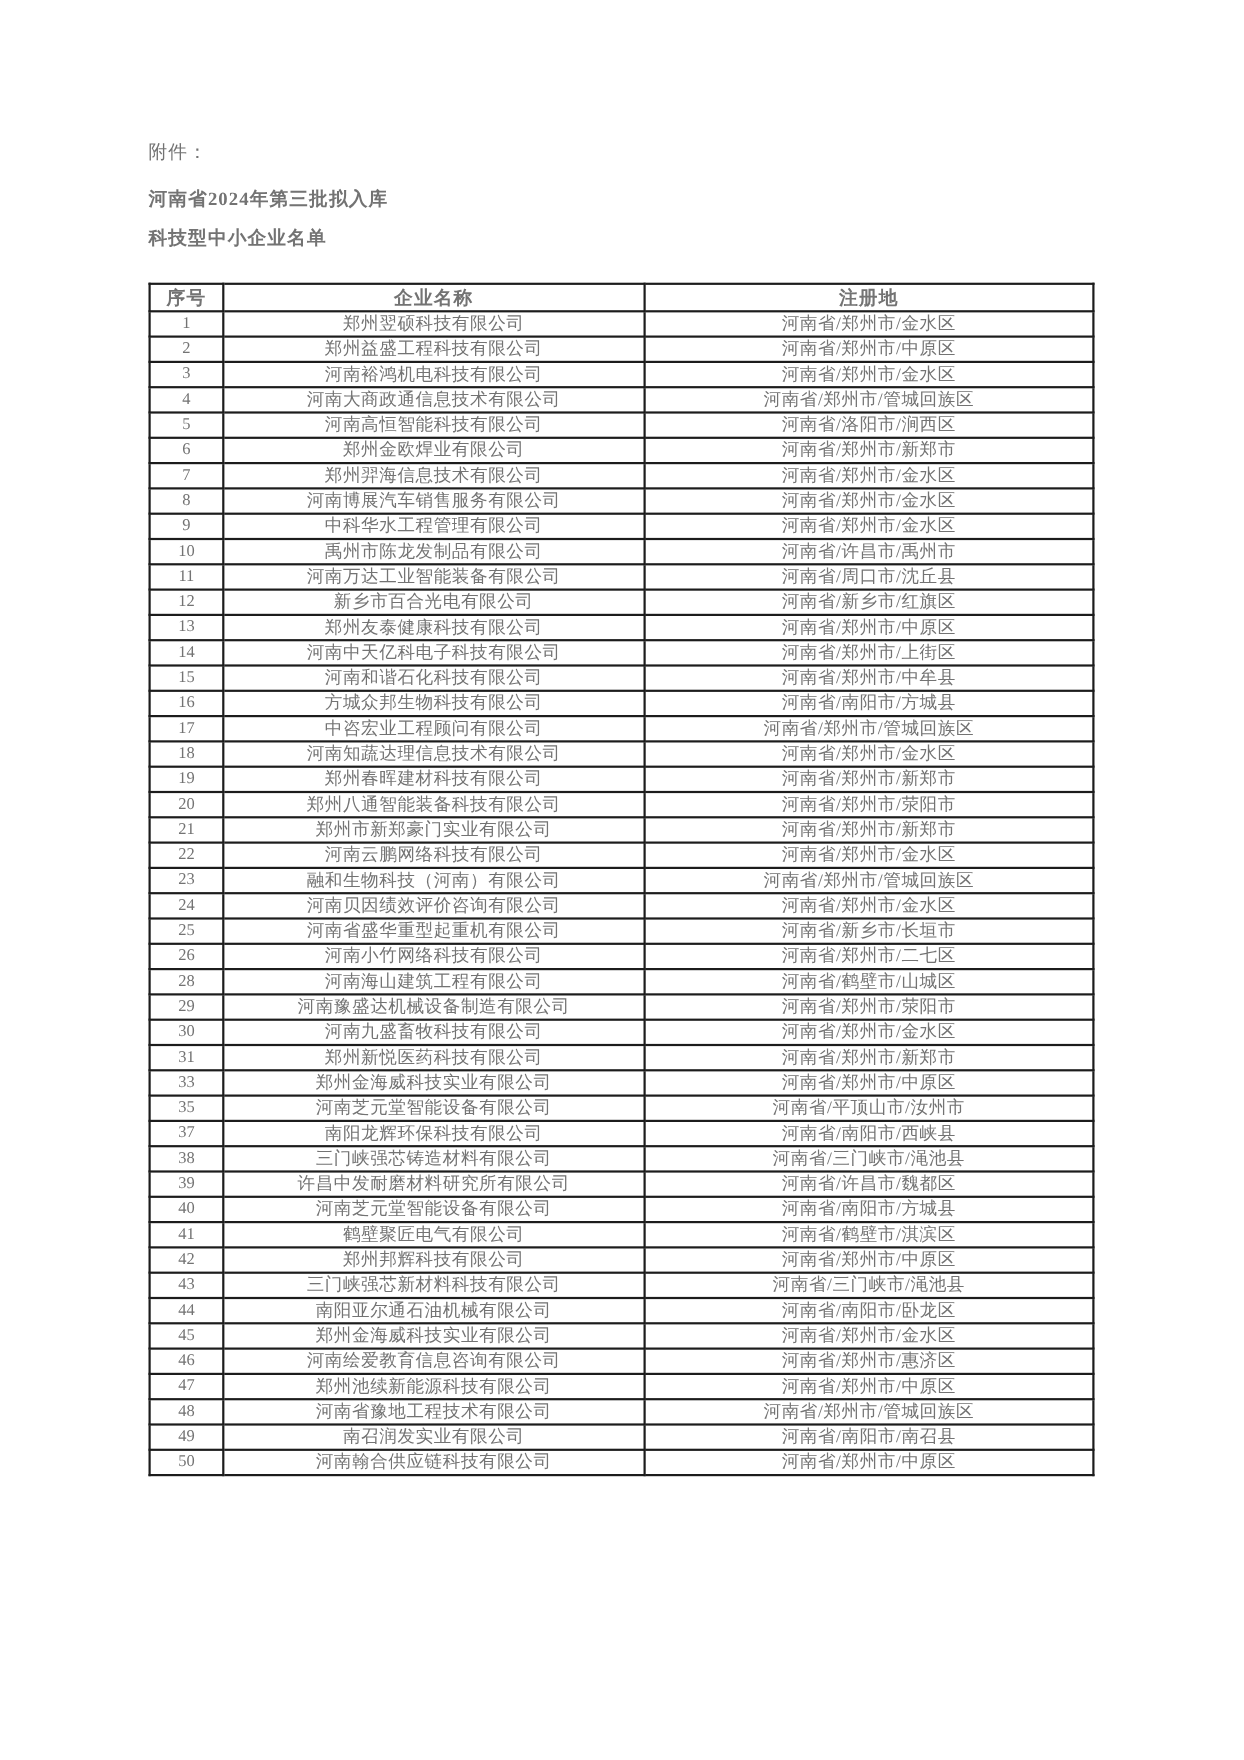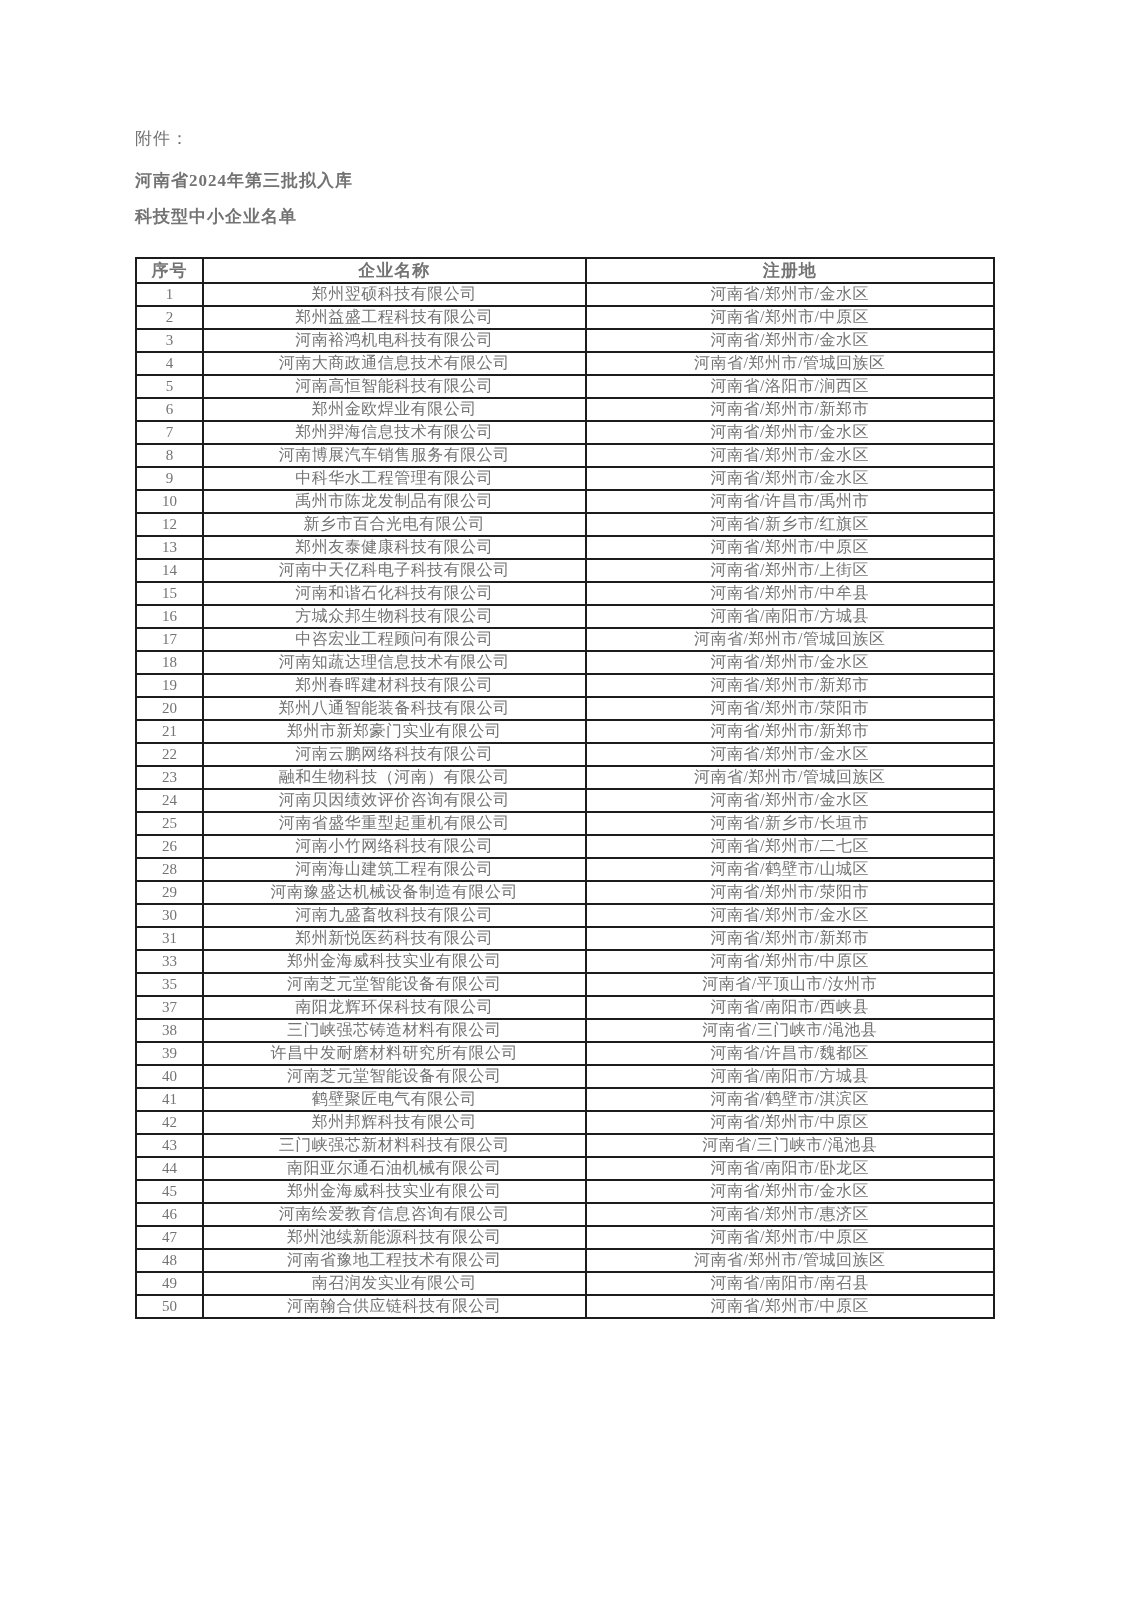--- a/index.html
+++ b/index.html
@@ -142,20 +142,25 @@
           <td class="no-cell">9</td>
           <td>中科华水工程管理有限公司</td>
           <td>河南省/郑州市/金水区</td>
         </tr>
         <tr>
           <td class="no-cell">10</td>
           <td>禹州市陈龙发制品有限公司</td>
           <td>河南省/许昌市/禹州市</td>
         </tr>
         <tr>
+          <td class="no-cell">11</td>
+          <td>河南万达工业智能装备有限公司</td>
+          <td>河南省/周口市/沈丘县</td>
+        </tr>
+        <tr>
           <td class="no-cell">12</td>
           <td>新乡市百合光电有限公司</td>
           <td>河南省/新乡市/红旗区</td>
         </tr>
         <tr>
           <td class="no-cell">13</td>
           <td>郑州友泰健康科技有限公司</td>
           <td>河南省/郑州市/中原区</td>
         </tr>
         <tr>

